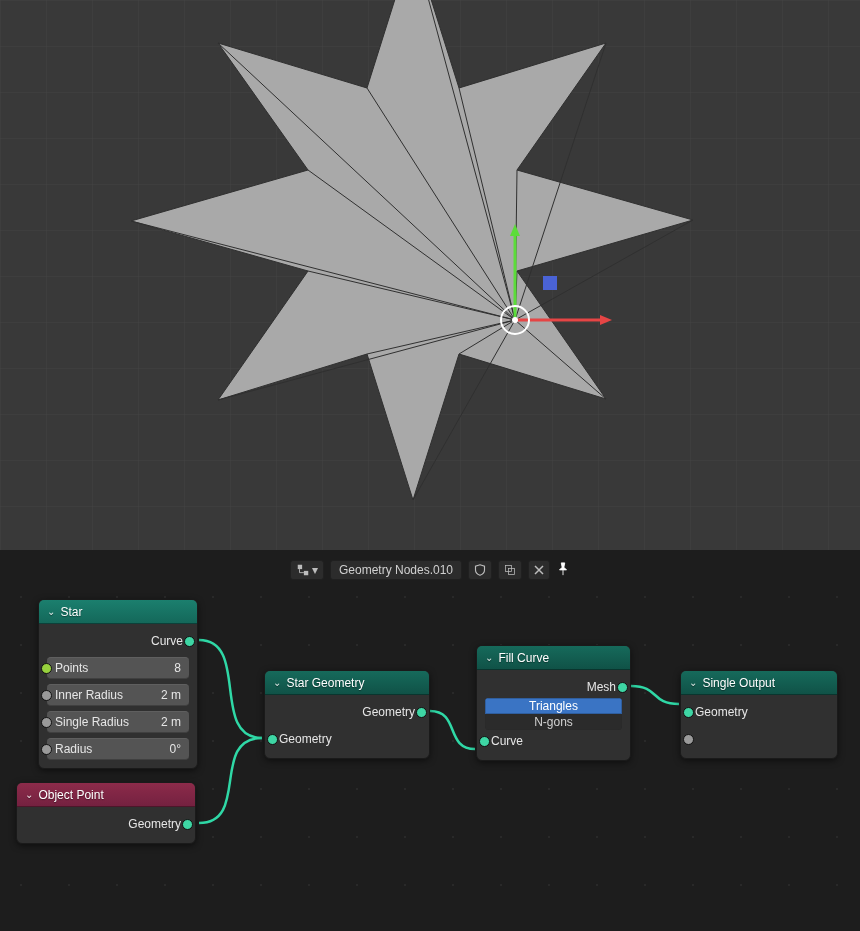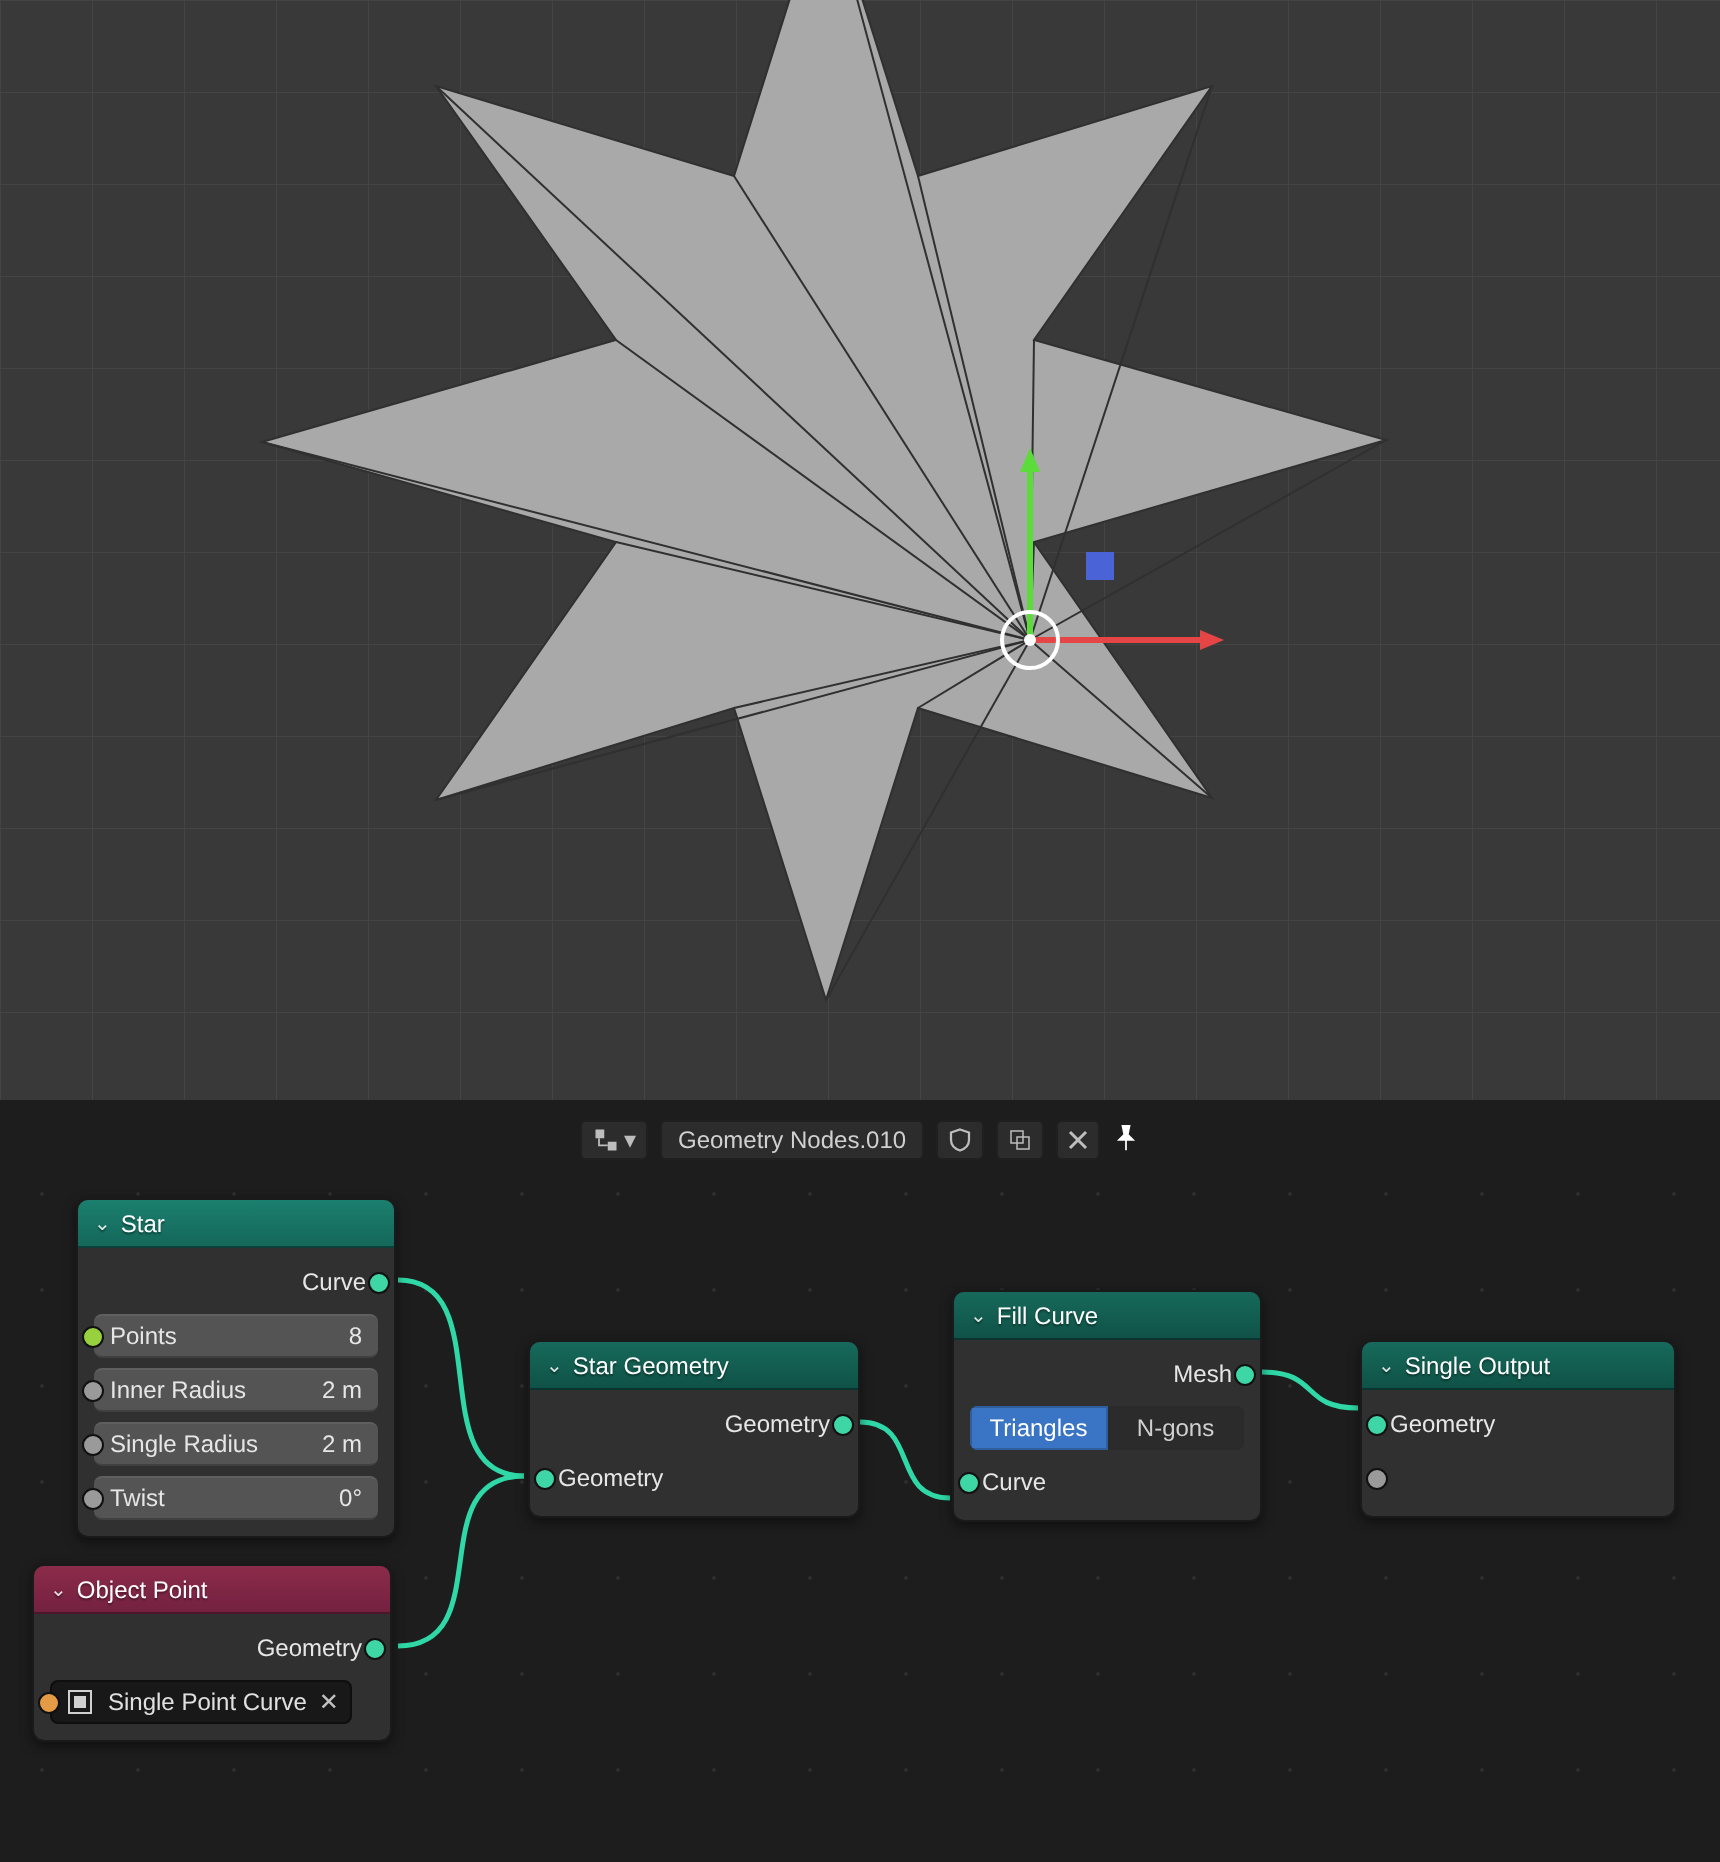--- a/index.html
+++ b/index.html
@@ -97,21 +97,21 @@
     width: 11px; height: 11px;
     border-radius: 50%;
     border: 1px solid #111;
   }
   .socket.green { background: #3ed6a4; }
   .socket.lime  { background: #97d13d; }
   .socket.grey  { background: #9a9a9a; }
   .socket.orange{ background: #e59b46; }
   .socket.left { left: -6px; }
   .socket.right { right: -6px; }
-  .btn-group { display: flex; width: 100%; border-radius: 4px; overflow: hidden; }
+  .btn-group { display: flex; width: 100%; border-radius: 4px; overflow: hidden; flex-direction: column; }
   .btn-seg {
     flex: 1; height: 22px;
     display: flex; align-items: center; justify-content: center;
     background: #2b2b2b; color: #d0d0d0;
     border: 1px solid #2a2a2a;
   }
   .btn-seg.active { background: #3a74c4; color: #fff; border-color: #2f5e9e; }
   .obj-row {
     display: flex; align-items: center; gap: 6px;
     height: 22px;
@@ -383,44 +383,36 @@
     <div class="row" style="position:relative;">
       <span class="socket grey left" style="top:6px;"></span>
       <div class="field">
         <span>Single Radius</span>
         <span>2 m</span>
       </div>
     </div>
     <div class="row" style="position:relative;">
       <span class="socket grey left" style="top:6px;"></span>
       <div class="field">
-        <span>Twist</span>
+        <span>Radius</span>
         <span>0°</span>
       </div>
     </div>
   </div>
 </div>
 
 <div class="node" style="left:16px; top:782px; width:180px;">
   <div class="node-header header-maroon">
     <span class="chev">⌄</span>
     <span>Object Point</span>
   </div>
   <div class="node-body">
     <div class="row row-out" style="position:relative;">
       <span>Geometry</span>
       <span class="socket green right" style="top:6px;"></span>
-    </div>
-    <div class="row" style="position:relative;">
-      <span class="socket orange left" style="top:6px;"></span>
-      <div class="obj-row">
-        <span class="obj-icon"></span>
-        <span>Single Point Curve</span>
-        <span class="obj-x">✕</span>
-      </div>
     </div>
   </div>
 </div>
 
 <div class="node" style="left:264px; top:670px; width:166px;">
   <div class="node-header header-darkgreen">
     <span class="chev">⌄</span>
     <span>Star Geometry</span>
   </div>
   <div class="node-body">

